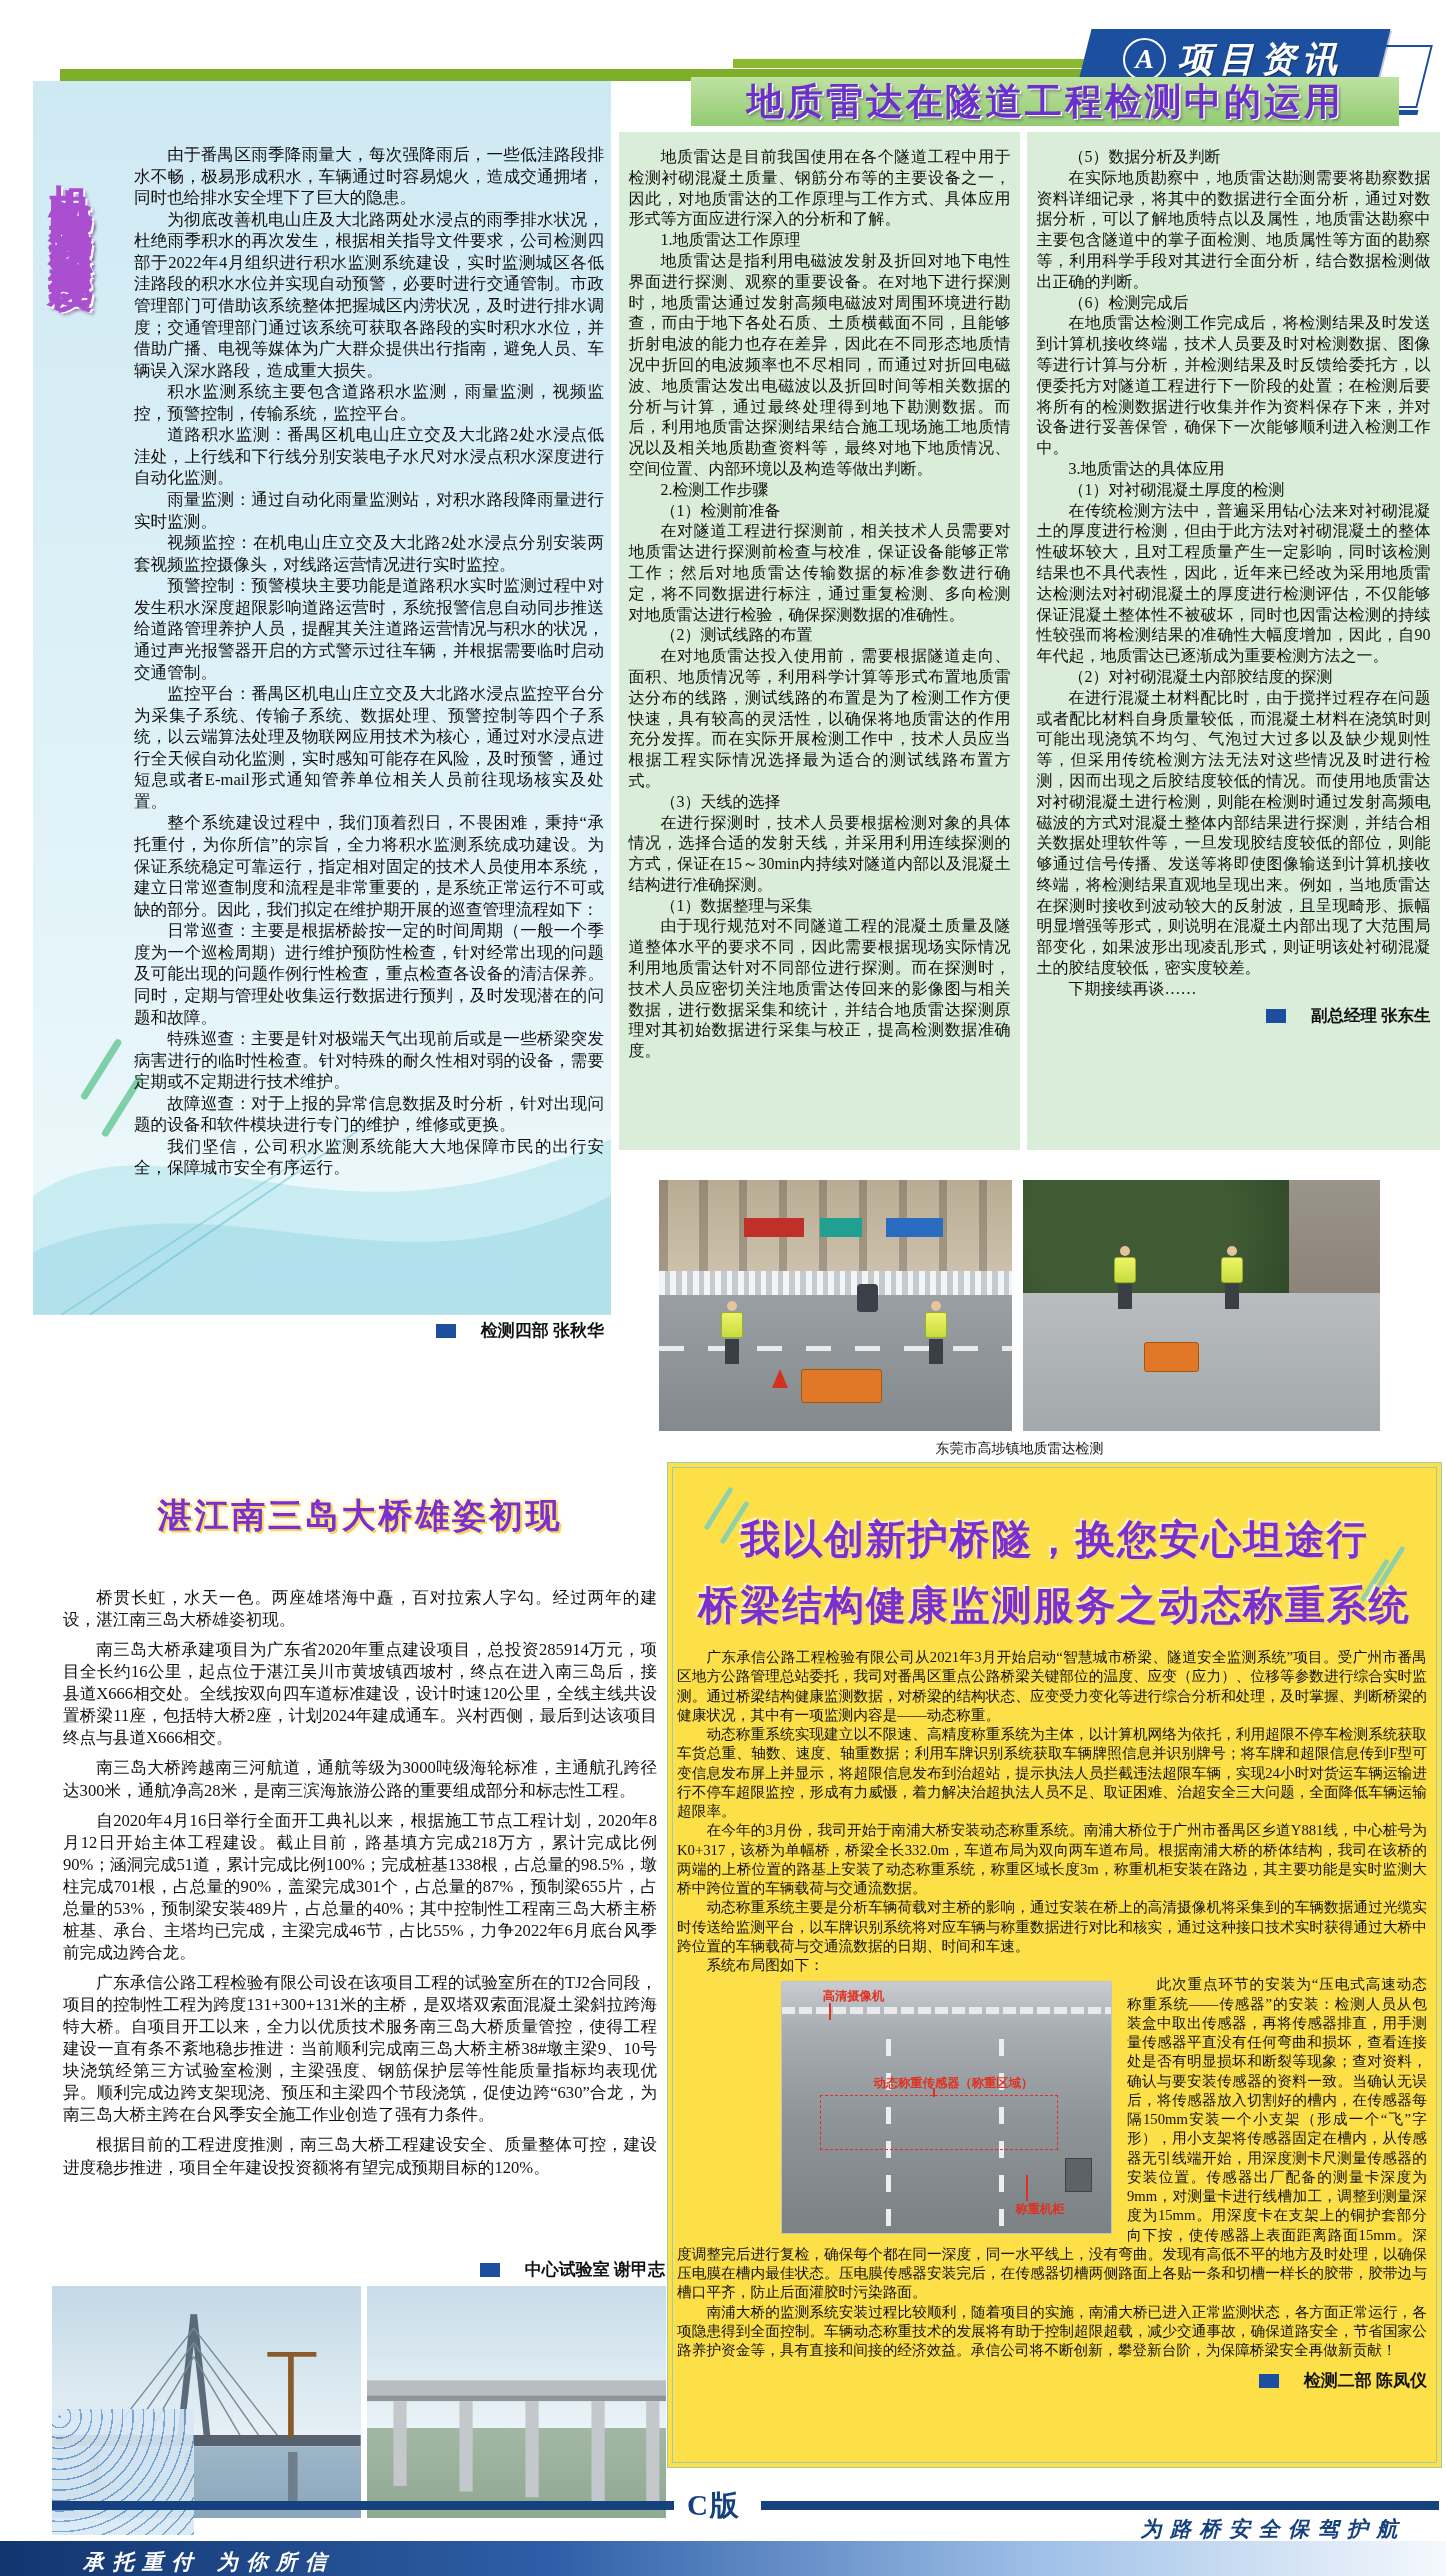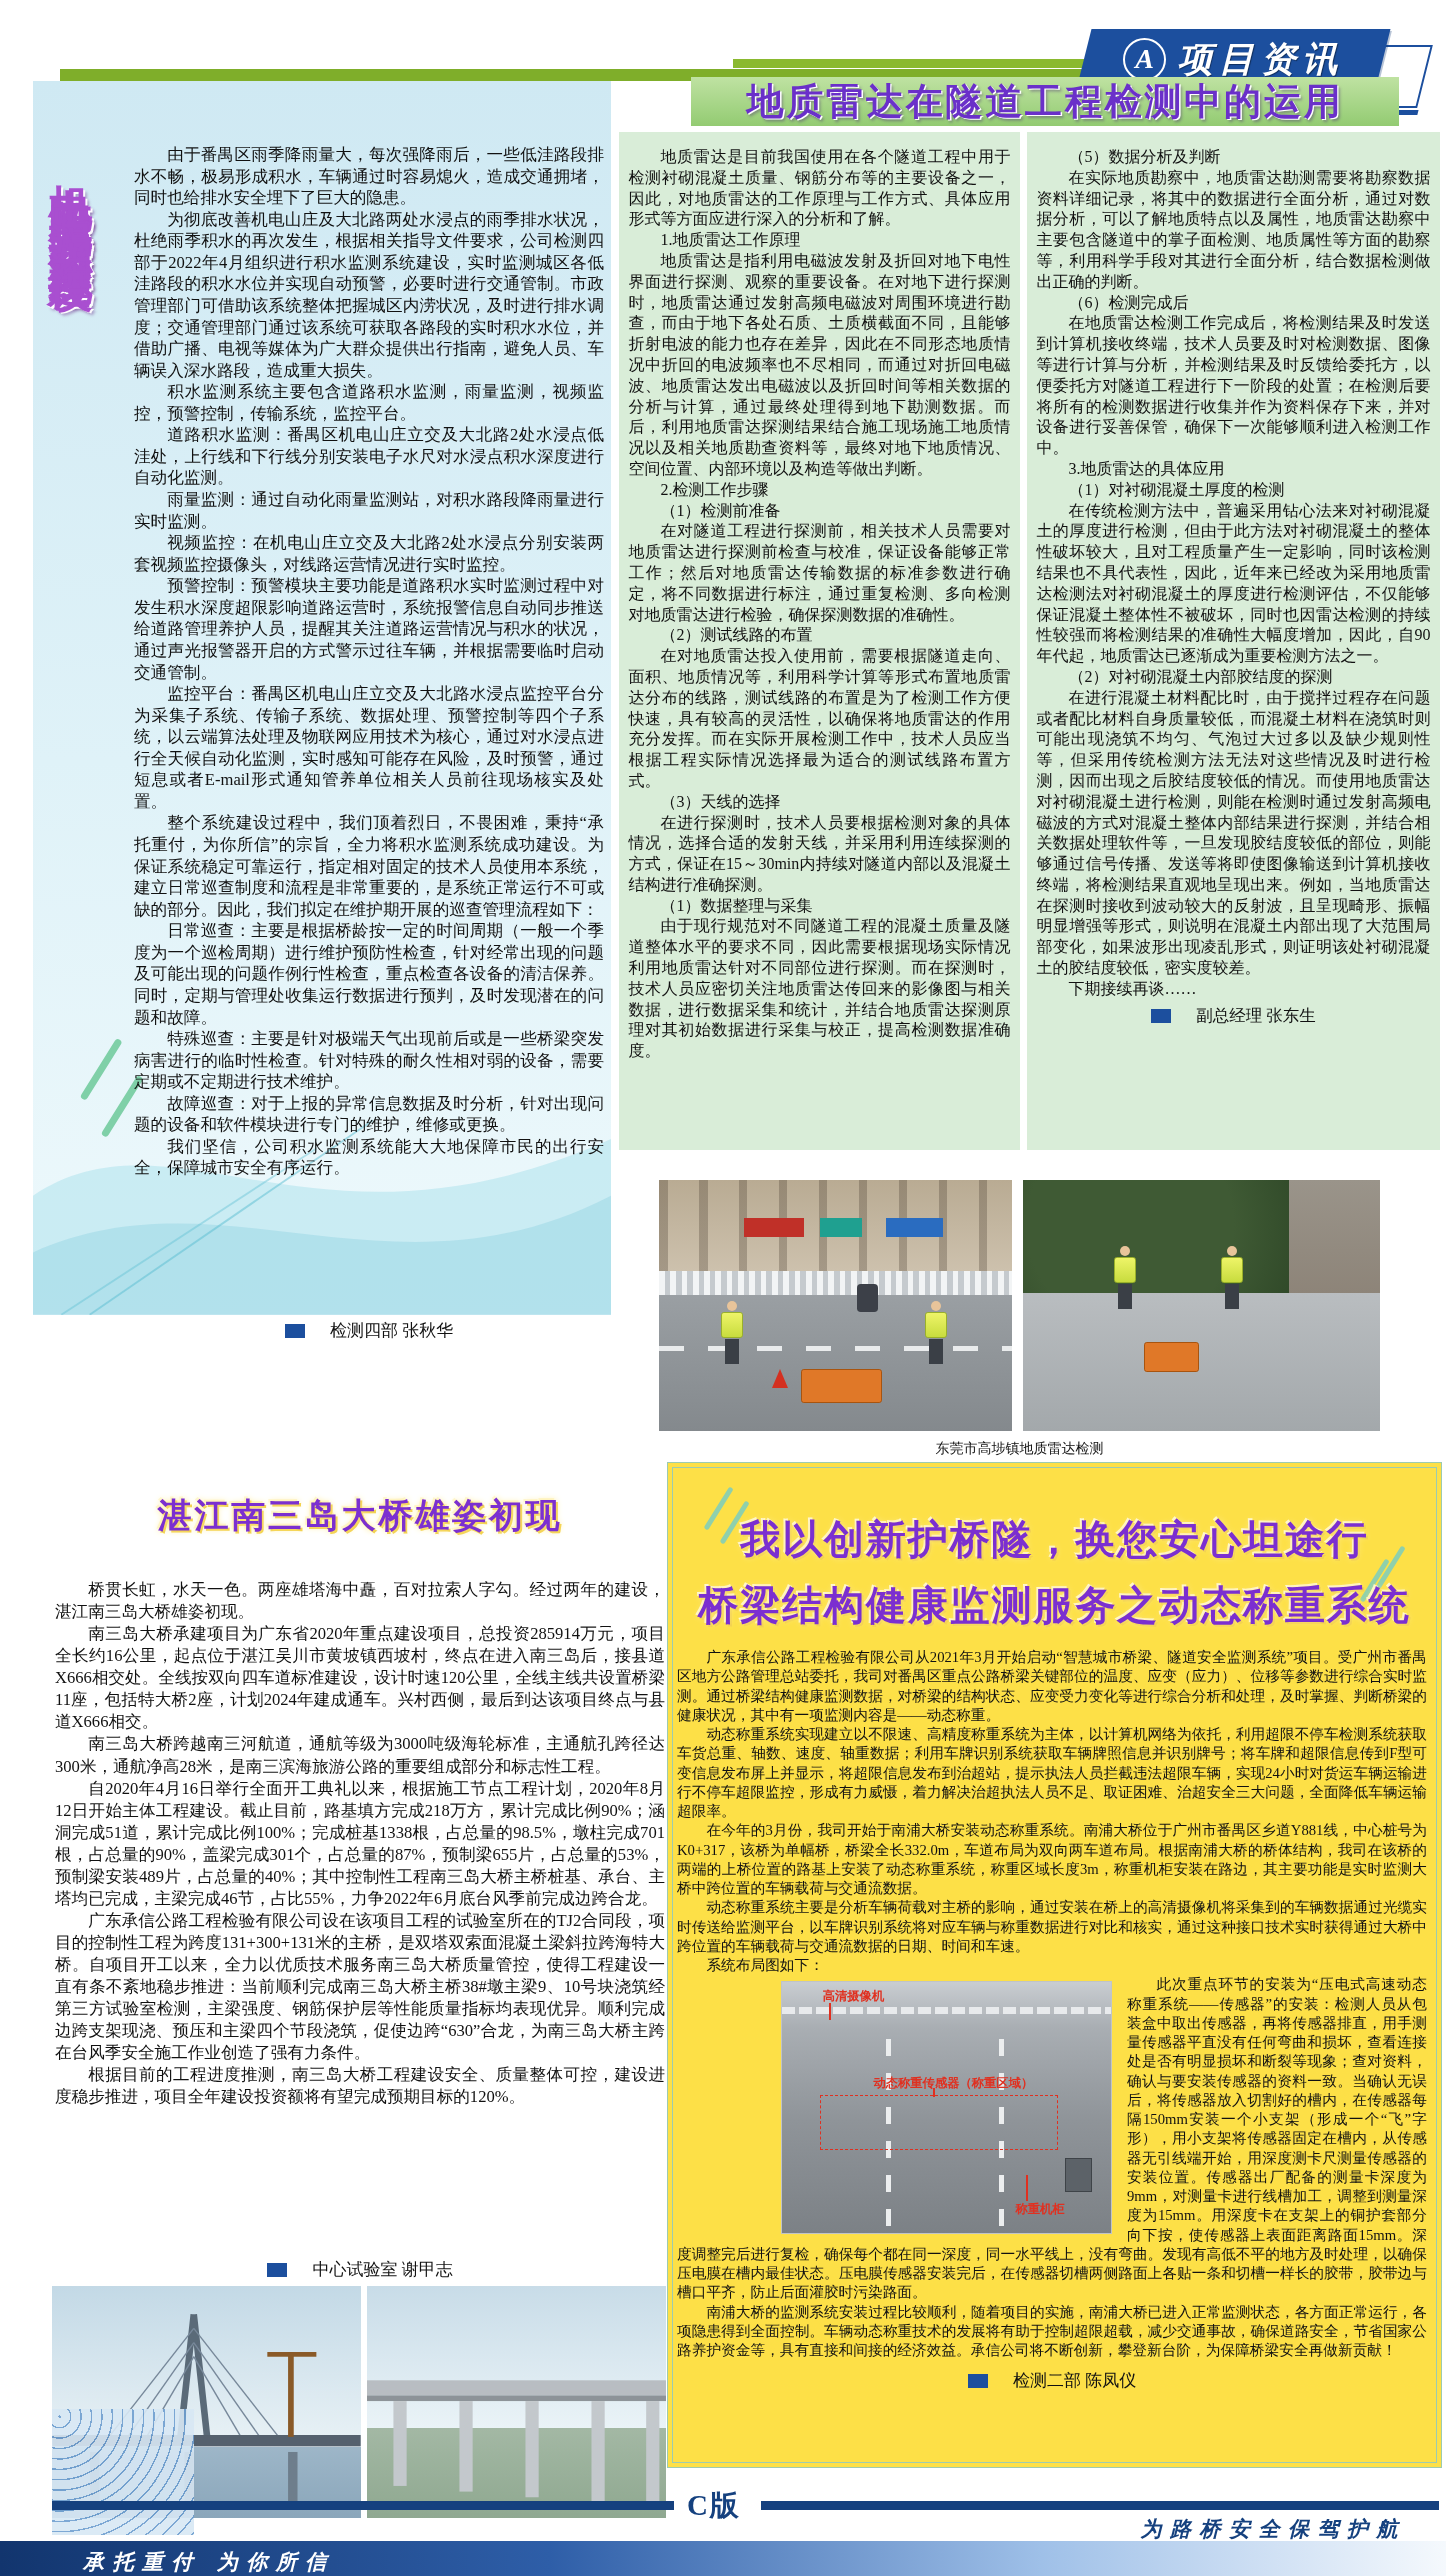--- a/index.html
+++ b/index.html
@@ -20,21 +20,21 @@
   
   .panel-flood{position:absolute;left:33px;top:81px;width:578px;height:1234px;
                background:linear-gradient(180deg,#cfe9f3 0%,#dff2f8 55%,#eef9fc 100%)}
   .vtitle{position:absolute;left:42px;top:149px;height:954px;writing-mode:vertical-rl;
           font-size:44px;font-weight:bold;color:#a94fd0;letter-spacing:4.7px;
           text-shadow:1.9px 1.9px 0 rgba(255,255,255,.95),3.8px 3.8px 2.8px rgba(110,50,140,.4);
           font-family:"DejaVu Serif","Liberation Serif",serif}
   .slash{position:absolute;width:70px;height:6.6px;background:#7fd0a8;border-radius:3.8px;transform:rotate(-58deg)}
   .flood-text{position:absolute;left:134px;top:144px;width:470px;font-size:16.6px;line-height:1.3;text-align:justify}
   .flood-text p{margin:0;text-indent:2em}
-  .byline{display:flex;justify-content:center;align-items:center;gap:25px;font-size:17px;font-weight:normal}
+  .byline{display:flex;justify-content:flex-end;align-items:center;gap:25px;font-size:17px;font-weight:bold}
   .bsq{display:inline-block;width:20px;height:14px;background:#1c4f9e}
   .flood-byline{position:absolute;left:134px;top:1319px;width:470px}
   .wave-svg{position:absolute;left:0;top:0;pointer-events:none}
 
   
   .radar-banner{position:absolute;left:691px;top:77px;width:708px;height:49px;
                 background:linear-gradient(180deg,#bfe2a2 0%,#93cb72 100%);display:flex;align-items:center;justify-content:center}
   .radar-title{font-size:37px;font-weight:bold;color:#6a30c9;letter-spacing:2.8px;
                text-shadow:1.4px 1.4px 0 #ffffff,2.8px 2.8px 2.8px rgba(60,20,110,.35)}
   .radar-col{position:absolute;top:132px;height:1018px;background:#d9edd8;box-sizing:border-box;
@@ -51,21 +51,21 @@
   .worker .legs{width:14px;height:25.5px;background:#3a3f46;margin:0 auto}
   .rbox{position:absolute;background:#e07828;border:1.9px solid #a8540f;border-radius:2.8px}
   .cone{position:absolute;width:0;height:0;border-left:8.5px solid transparent;border-right:8.5px solid transparent;border-bottom:19px solid #d43020}
   .caption{position:absolute;text-align:center;font-size:14px;color:#111}
 
   
   .bridge-title{position:absolute;left:55px;top:1493px;width:610px;text-align:center;font-size:34px;font-weight:bold;
                 color:#7b2fd0;letter-spacing:2.8px;
                 text-shadow:0 0 6.6px #ffe98a,1.9px 1.9px 0 #f2cf49,-1.9px -1.9px 0 #fff8d8}
   .bridge-text{position:absolute;left:55px;top:1579px;width:610px;font-size:16.6px;line-height:1.33;text-align:justify}
-  .bridge-text p{margin:0;text-indent:2em}
+  .bridge-text p{margin:8px;text-indent:2em}
   .bridge-byline{position:absolute;left:55px;top:2258px;width:610px}
   .deco-tile{position:absolute;left:52px;top:2409px;width:142px;height:126px;
              background:#d8e8f5;background-image:repeating-radial-gradient(circle at 7.6px 7.6px,#6f9fd0 0 1.4px,transparent 1.4px 10.4px);
              opacity:.9}
 
   
   .wim-box{position:absolute;left:667px;top:1462px;width:773px;height:1004px;border:0.9px solid #9ccbb0;background:#fde047}
   .wim-box-inner{position:absolute;inset:3.8px;border:0.9px solid #9ccbb0}
   .wim-title{position:absolute;left:0;width:773px;text-align:center;font-weight:bold;color:#7b2fd0;letter-spacing:1.9px;
              text-shadow:0 0 6.6px #ffe98a,1.9px 1.9px 0 #f2cf49,-1.9px -1.9px 0 #fff8d8}

